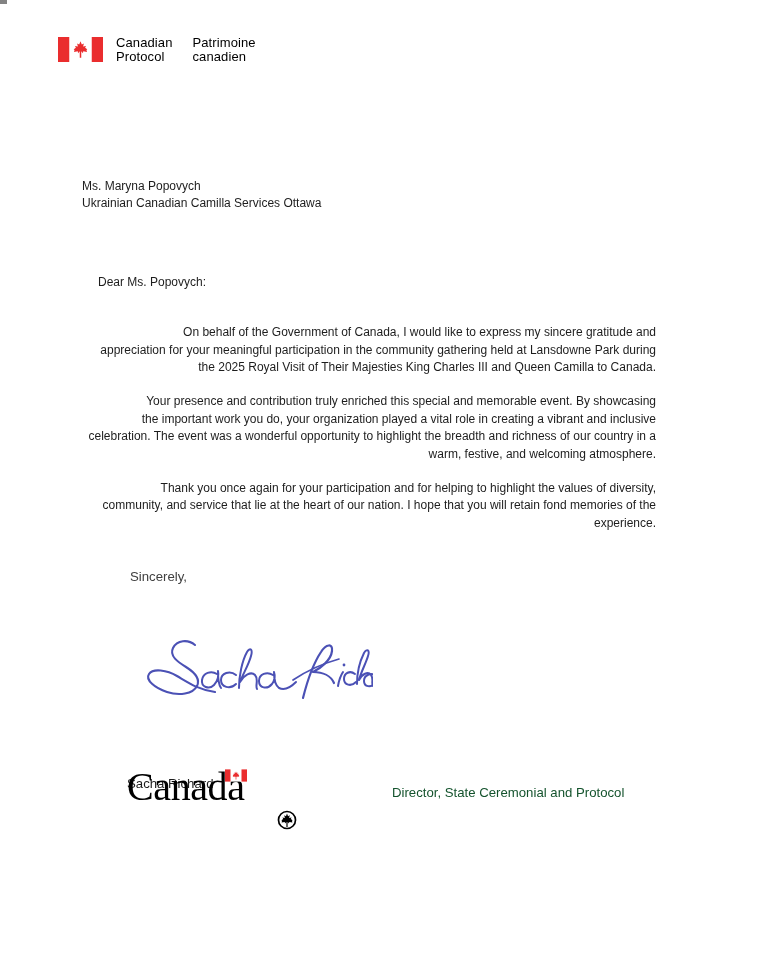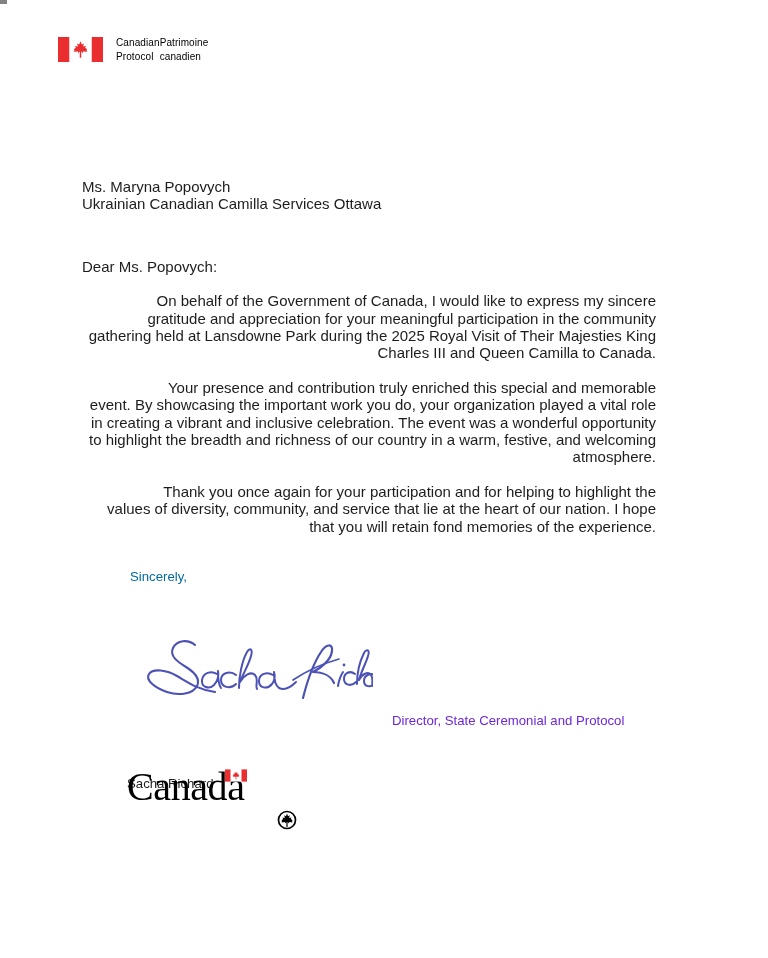--- a/index.html
+++ b/index.html
@@ -36,57 +36,58 @@
     gap: 13px;
   }
   .flag {
     width: 45px;
     height: 25px;
     display: block;
     flex: none;
   }
   .letterhead-words {
     display: flex;
-    font-size: 10px;
+    gap: 20px;
+    font-size: 13px;
     line-height: 13.5px;
     color: #000;
     letter-spacing: 0.1px;
   }
   .letterhead-words .col {
     white-space: pre-line;
   }
 
   
   .body-text {
     position: absolute;
     left: 82px;
     top: 178px;
     width: 574px;
-    font-size: 15px;
+    font-size: 12px;
     line-height: 17.4px;
     color: #1d1d1d;
   }
   .addr-line { white-space: pre; }
   .block-gap-lg { height: 45px; }
   .block-gap-md { height: 17px; }
   .para {
     text-indent: 48px;
     text-align: right;
     margin: 0;
   }
-  .salutation { margin: 0; }
+  .salutation { margin: 16px; }
 
   
   .closing {
     position: absolute;
     left: 130px;
     top: 568px;
     font-size: 13.2px;
     line-height: 17.4px;
-    color: #0369a1;
+    color: #404040;
   }
   .signature-wrap {
     position: absolute;
     left: 133px;
     top: 628px;
     width: 240px;
     height: 84px;
   }
   .signature-wrap svg { display: block; }
 
@@ -96,24 +97,24 @@
     top: 739px;
     font-size: 13.2px;
     line-height: 17.4px;
     color: #1d1d1d;
     white-space: nowrap;
     margin-top: 36px;
   }
   .signer-title {
     position: absolute;
     left: 392px;
-    top: 712px;
+    top: 784px;
     font-size: 13.2px;
     line-height: 17.4px;
-    color: #6d28d9;
+    color: #14532d;
     white-space: nowrap;
   }
 
   
   .wordmark {
     position: absolute;
     left: 127px;
     top: 768px;
     display: flex;
     align-items: flex-start;

